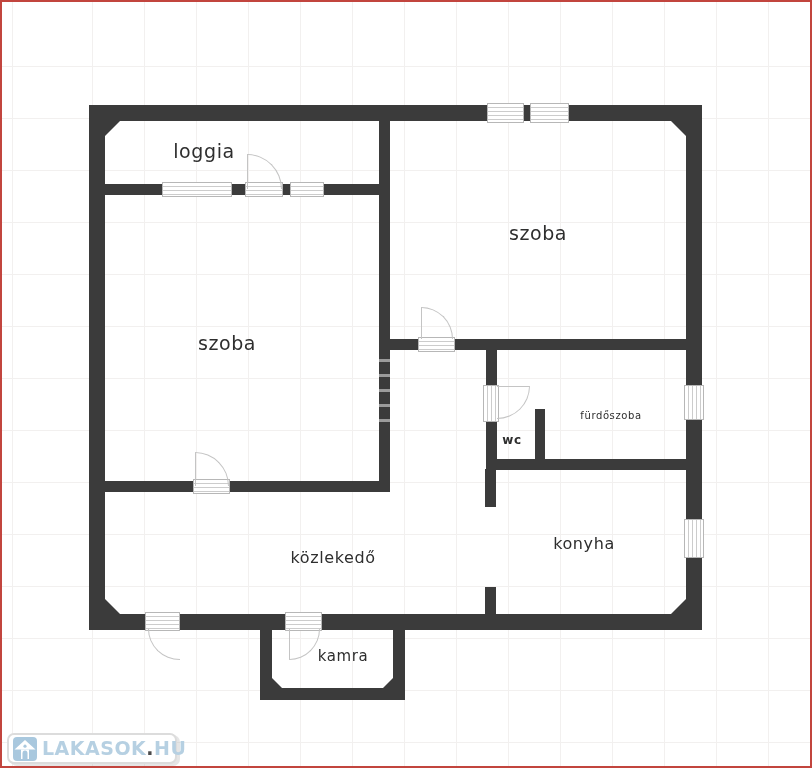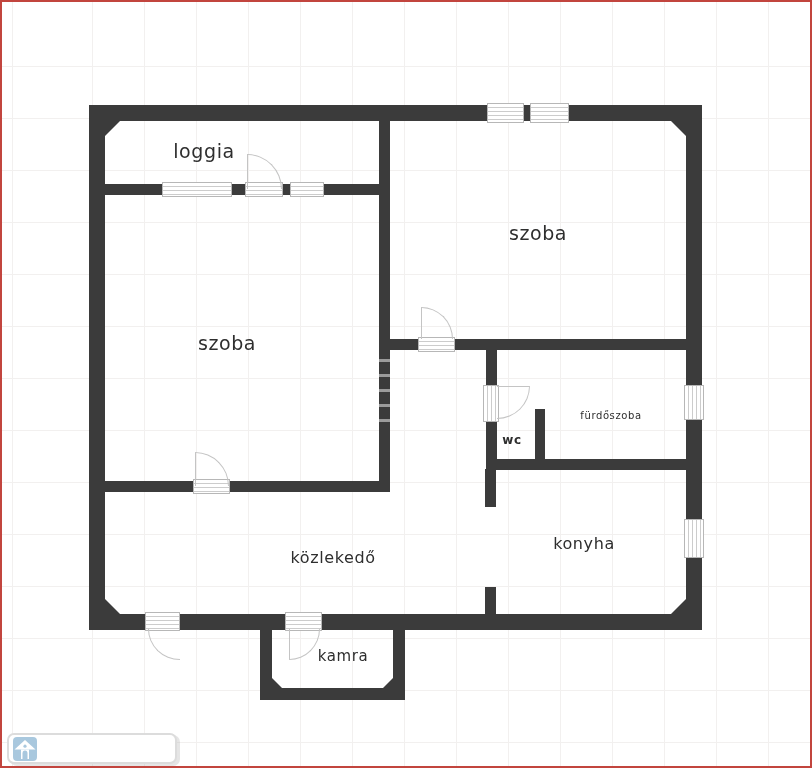--- a/index.html
+++ b/index.html
@@ -99,15 +99,18 @@
 
   <div class="logo">
     <div class="logo-badge">
       <svg width="24" height="24" viewBox="0 0 24 24">
         <polygon points="12,3 22.5,12.5 1.5,12.5" fill="#ffffff"></polygon>
         <circle cx="12" cy="9.2" r="1.6" fill="#a9c8de"></circle>
         <path d="M8 12.5 h8 v9.5 h-8 z" fill="#ffffff"></path>
         <path d="M9.5 22 v-5.5 a2.5 3 0 0 1 5 0 V22 z" fill="#a9c8de"></path>
       </svg>
     </div>
+    <div class="logo-text">
+      <span>LAKASOK</span><span class="dot">.</span><span>HU</span>
+    </div>
   </div>
 
 </div>
 
 </body></html>

